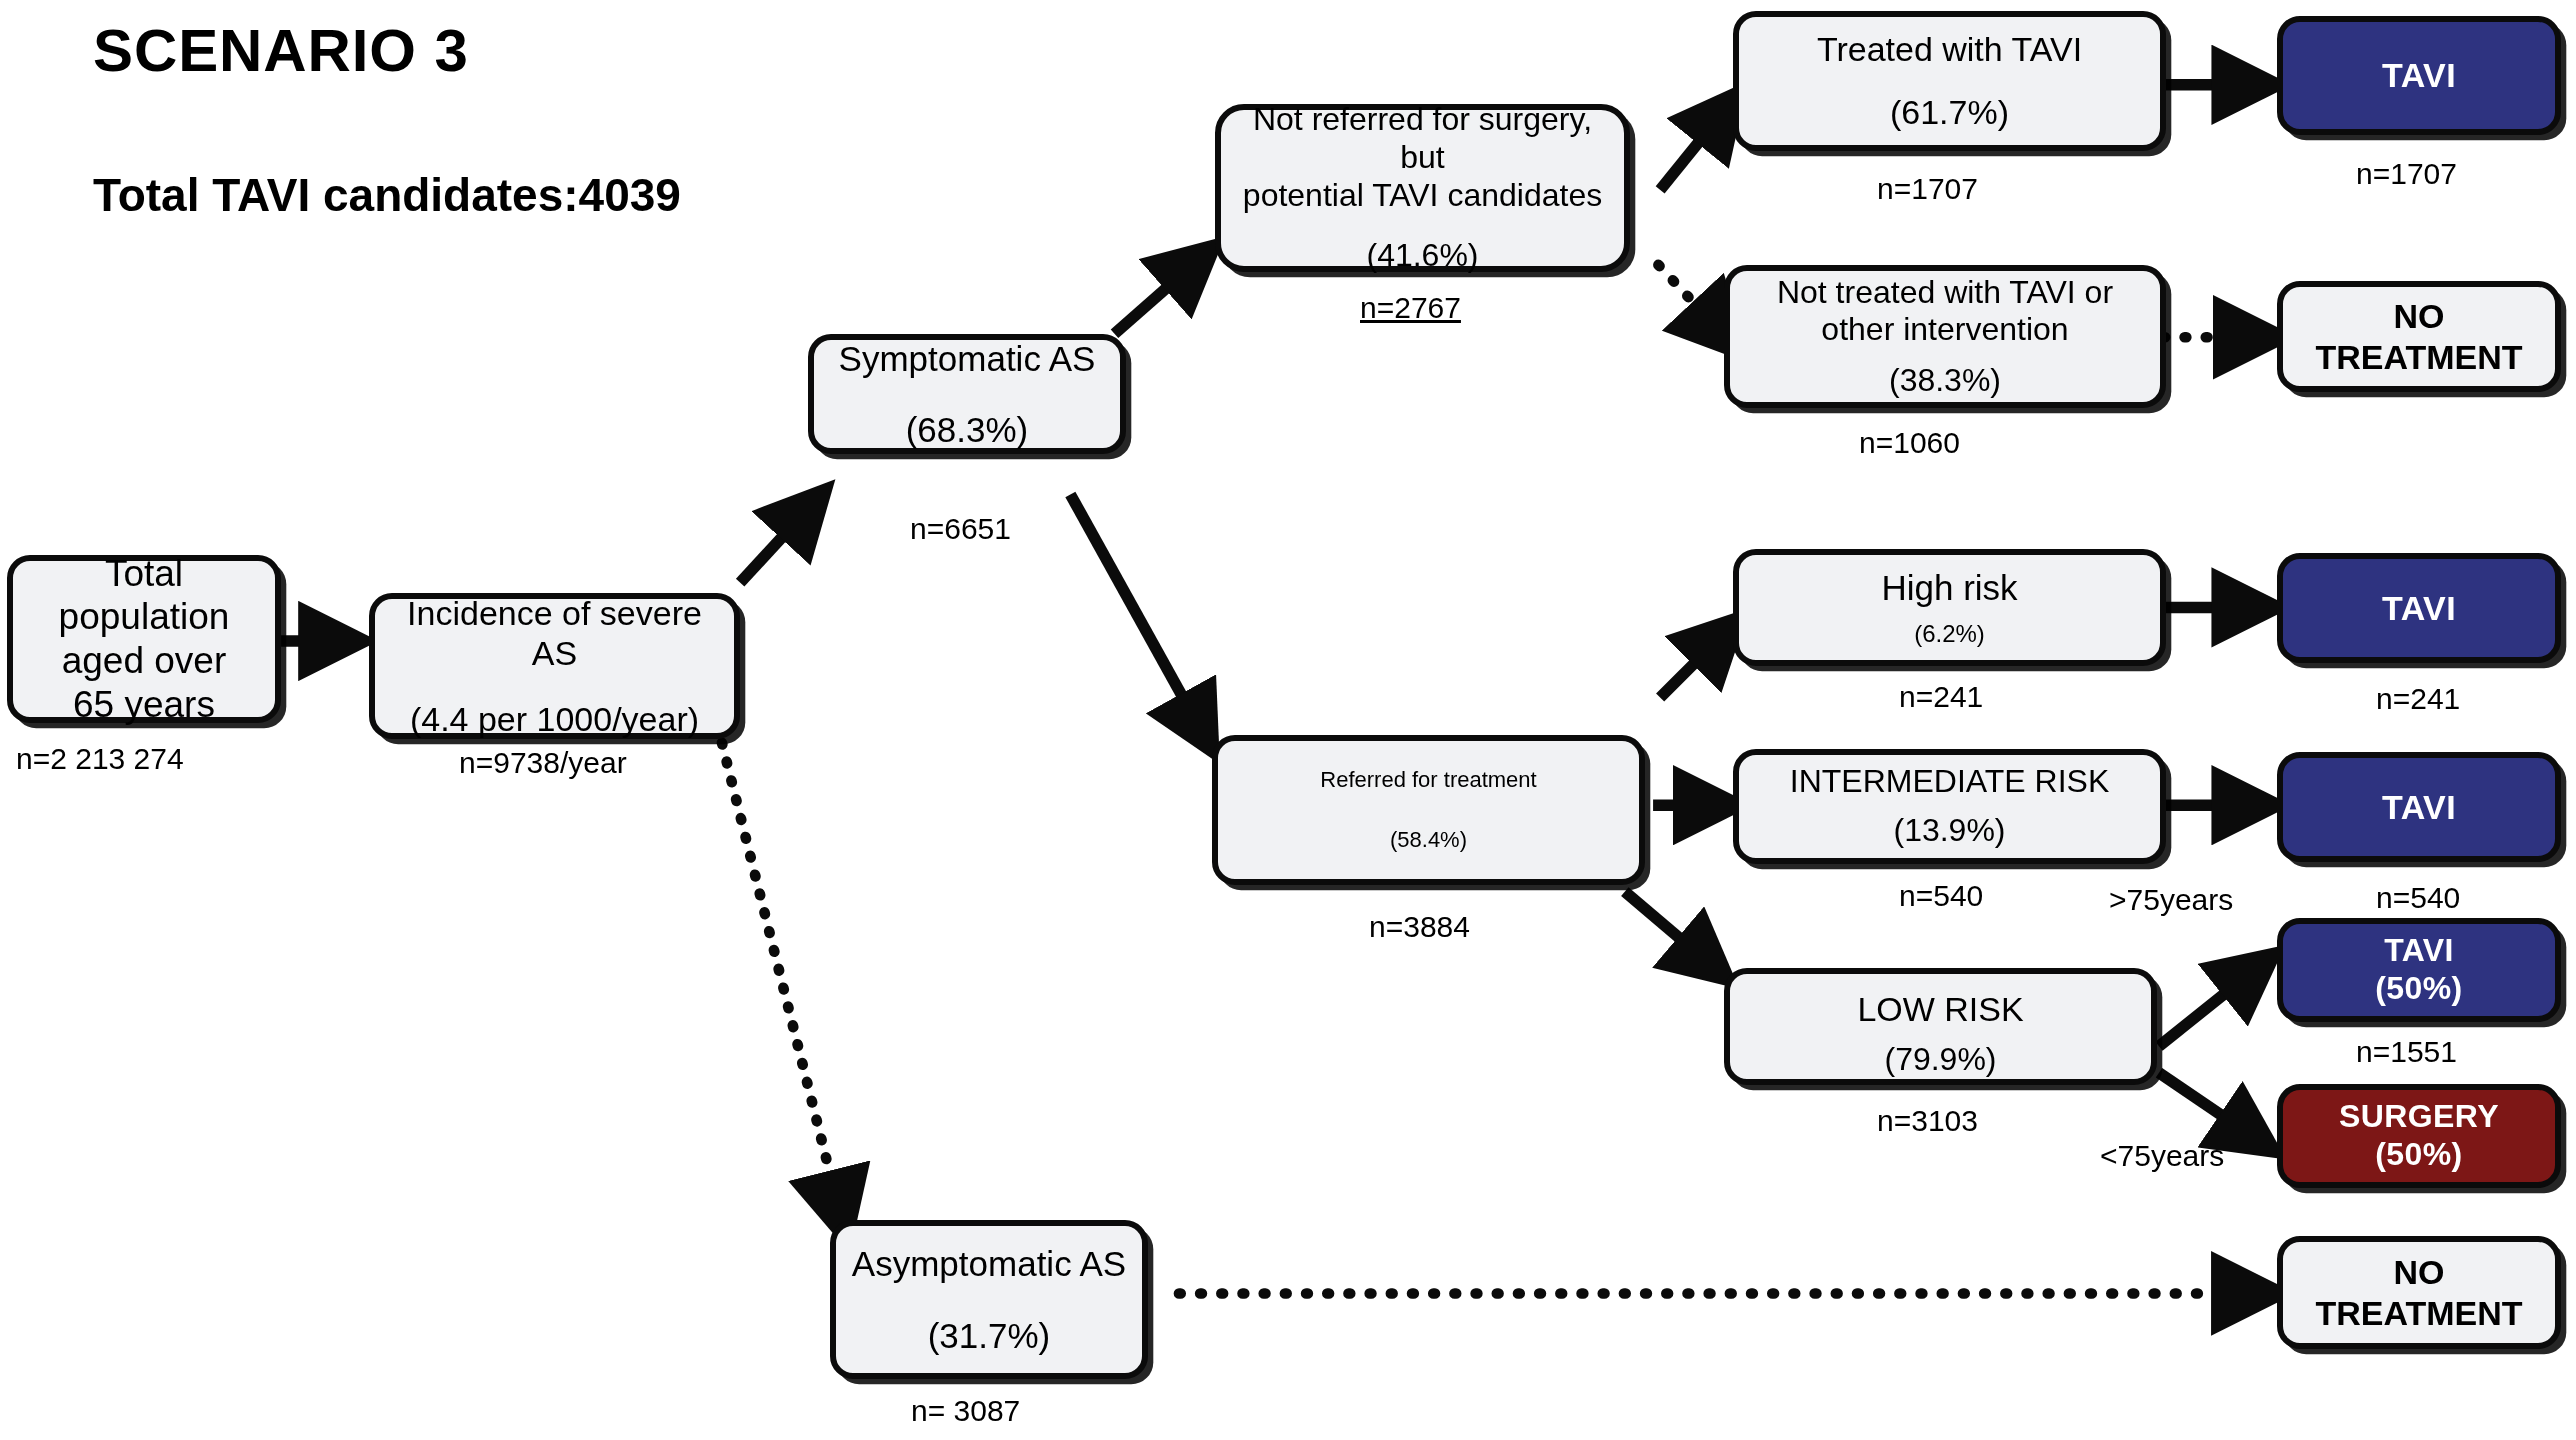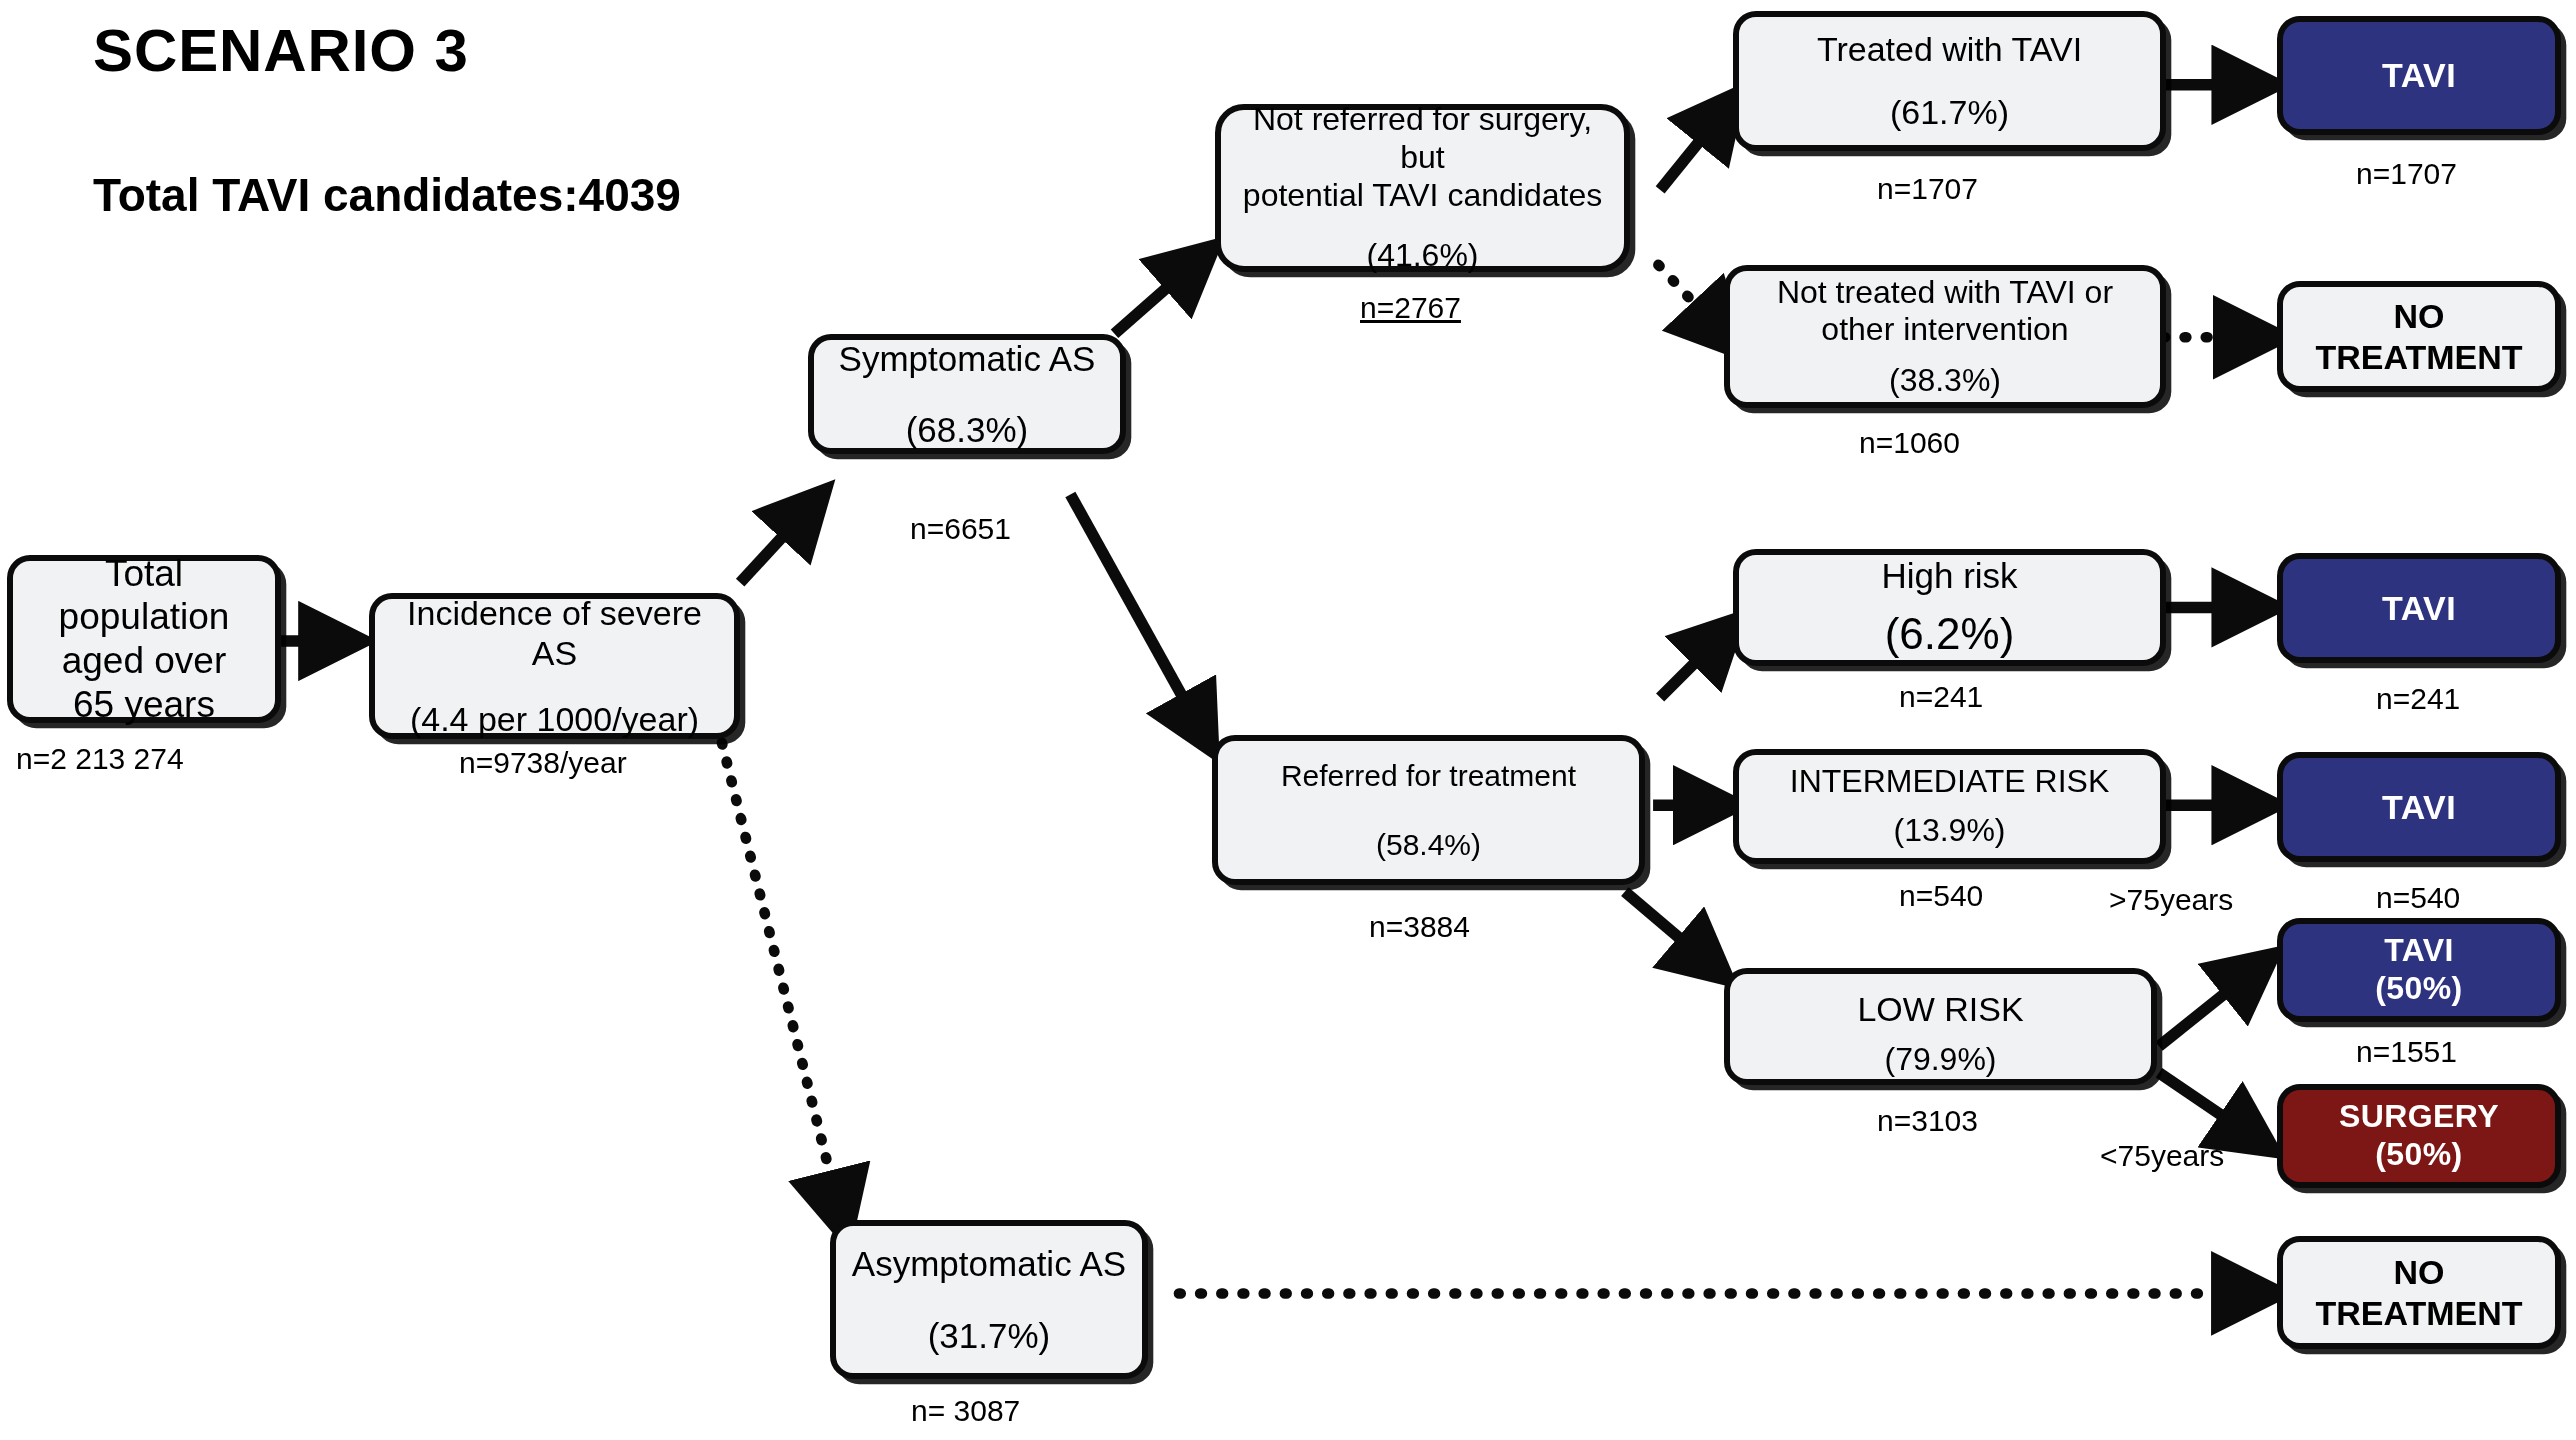--- a/index.html
+++ b/index.html
@@ -121,29 +121,29 @@
   </div>
   <div class="ncount" style="left:1877px;top:172px;">n=1707</div>
 
   <div class="node light" style="left:1724px;top:265px;width:442px;height:143px;font-size:32px;">
     <span class="t">Not  treated with TAVI or</span>
     <span class="t">other intervention</span>
     <span class="pct" style="margin-top:12.4px;">(38.3%)</span>
   </div>
   <div class="ncount" style="left:1859px;top:426px;">n=1060</div>
 
-  <div class="node light" style="left:1212px;top:735px;width:433px;height:150px;font-size:30px;gap:9px;">
+  <div class="node light" style="left:1212px;top:735px;width:433px;height:150px;font-size:22px;gap:9px;">
     <span class="t">Referred for treatment</span>
     <span class="pct" style="margin-top:25px;">(58.4%)</span>
   </div>
   <div class="ncount" style="left:1369px;top:910px;">n=3884</div>
 
   <div class="node light" style="left:1733px;top:549px;width:433px;height:117px;font-size:35px;">
     <span class="t">High risk</span>
-    <span class="pct" style="margin-top:12.4px;font-size:44px;">(6.2%)</span>
+    <span class="pct" style="margin-top:12.4px;font-size:24px;">(6.2%)</span>
   </div>
   <div class="ncount" style="left:1899px;top:680px;">n=241</div>
 
   <div class="node light" style="left:1733px;top:749px;width:433px;height:115px;font-size:32px;">
     <span class="t">INTERMEDIATE RISK</span>
     <span class="pct" style="margin-top:10.6px;">(13.9%)</span>
   </div>
   <div class="ncount" style="left:1899px;top:879px;">n=540</div>
 
   <div class="node light" style="left:1724px;top:968px;width:433px;height:117px;font-size:34px;justify-content:flex-end;">

